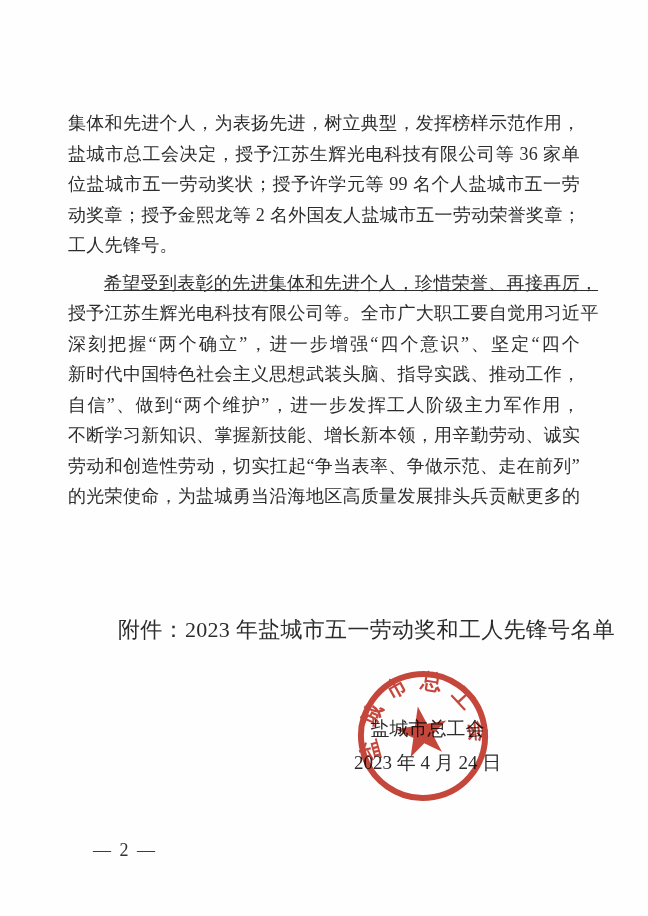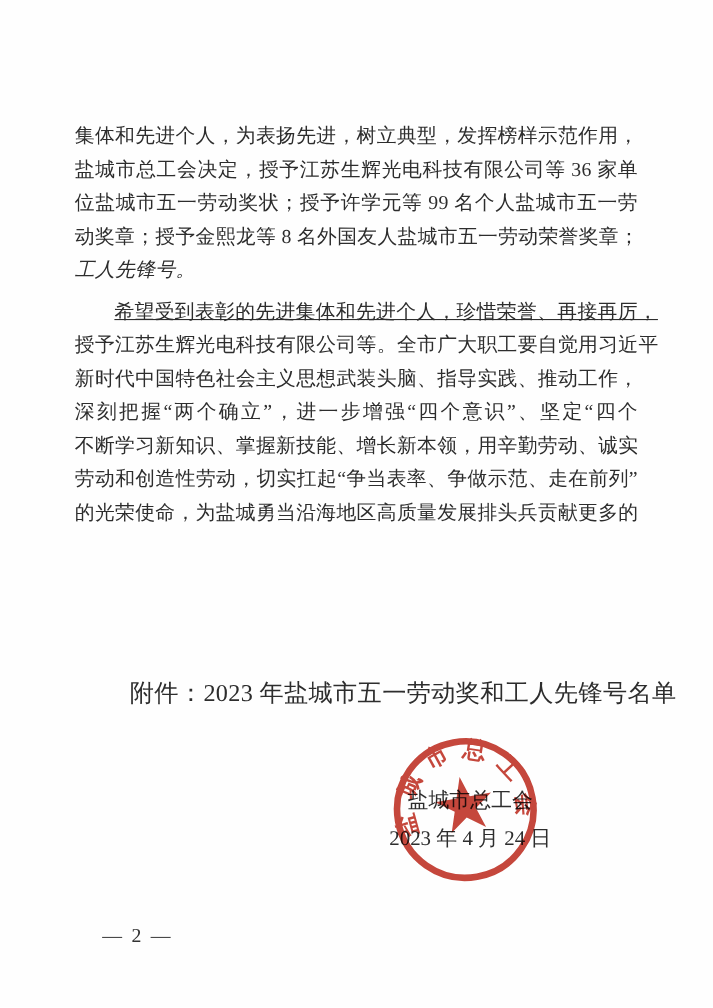--- a/index.html
+++ b/index.html
@@ -28,21 +28,20 @@
   .para { margin: 0; }
   .para + .para { margin-top: 7px; }
   .line {
     text-align: justify;
     text-align-last: justify;
     white-space: nowrap;
   }
   .line.last-line {
     text-align-last: left;
     white-space: normal;
-    font-style: italic;
   }
   .line.indent-line { text-indent: 2em; text-decoration: underline; }
   .attachment {
     position: absolute;
     left: 118px;
     top: 615px;
     font-size: 22px;
     letter-spacing: 0.3px;
     white-space: nowrap;
   }
@@ -79,28 +78,29 @@
 </head>
 <body>
 
 <div class="page">
 
   <div class="body-text">
       <div class="para">
         <div class="line">集体和先进个人，为表扬先进，树立典型，发挥榜样示范作用，</div>
         <div class="line">盐城市总工会决定，授予江苏生辉光电科技有限公司等 36 家单</div>
         <div class="line">位盐城市五一劳动奖状；授予许学元等 99 名个人盐城市五一劳</div>
-        <div class="line">动奖章；授予金熙龙等 8 名外国友人盐城市五一劳动荣誉奖章；</div>
+        <div class="line">动奖章；授予金熙龙等 2 名外国友人盐城市五一劳动荣誉奖章；</div>
         <div class="line last-line">工人先锋号。</div>
       </div>
       <div class="para">
         <div class="line indent-line">希望受到表彰的先进集体和先进个人，珍惜荣誉、再接再厉，</div>
         <div class="line">授予江苏生辉光电科技有限公司等。全市广大职工要自觉用习近平</div>
+        <div class="line">深刻把握“两个确立”，进一步增强“四个意识”、坚定“四个</div>
         <div class="line">新时代中国特色社会主义思想武装头脑、指导实践、推动工作，</div>
-        <div class="line">深刻把握“两个确立”，进一步增强“四个意识”、坚定“四个</div>
+        <div class="line">自信”、做到“两个维护”，进一步发挥工人阶级主力军作用，</div>
         <div class="line">不断学习新知识、掌握新技能、增长新本领，用辛勤劳动、诚实</div>
         <div class="line">劳动和创造性劳动，切实扛起“争当表率、争做示范、走在前列”</div>
         <div class="line">的光荣使命，为盐城勇当沿海地区高质量发展排头兵贡献更多的</div>
       </div>
     </div>
 
   <div class="attachment">附件：2023 年盐城市五一劳动奖和工人先锋号名单</div>
 
   <div class="signature-block">
     <div class="signature-org">盐城市总工会</div>

